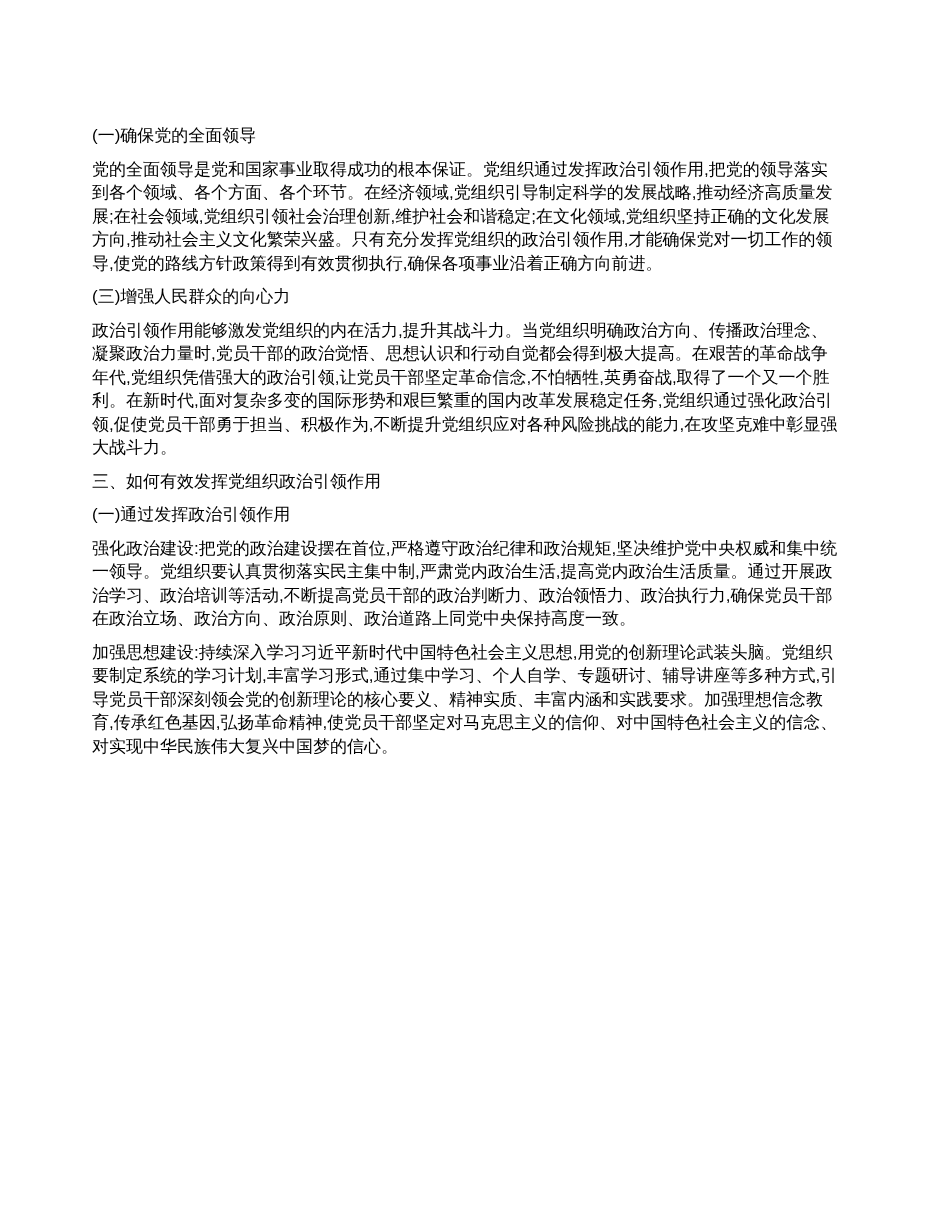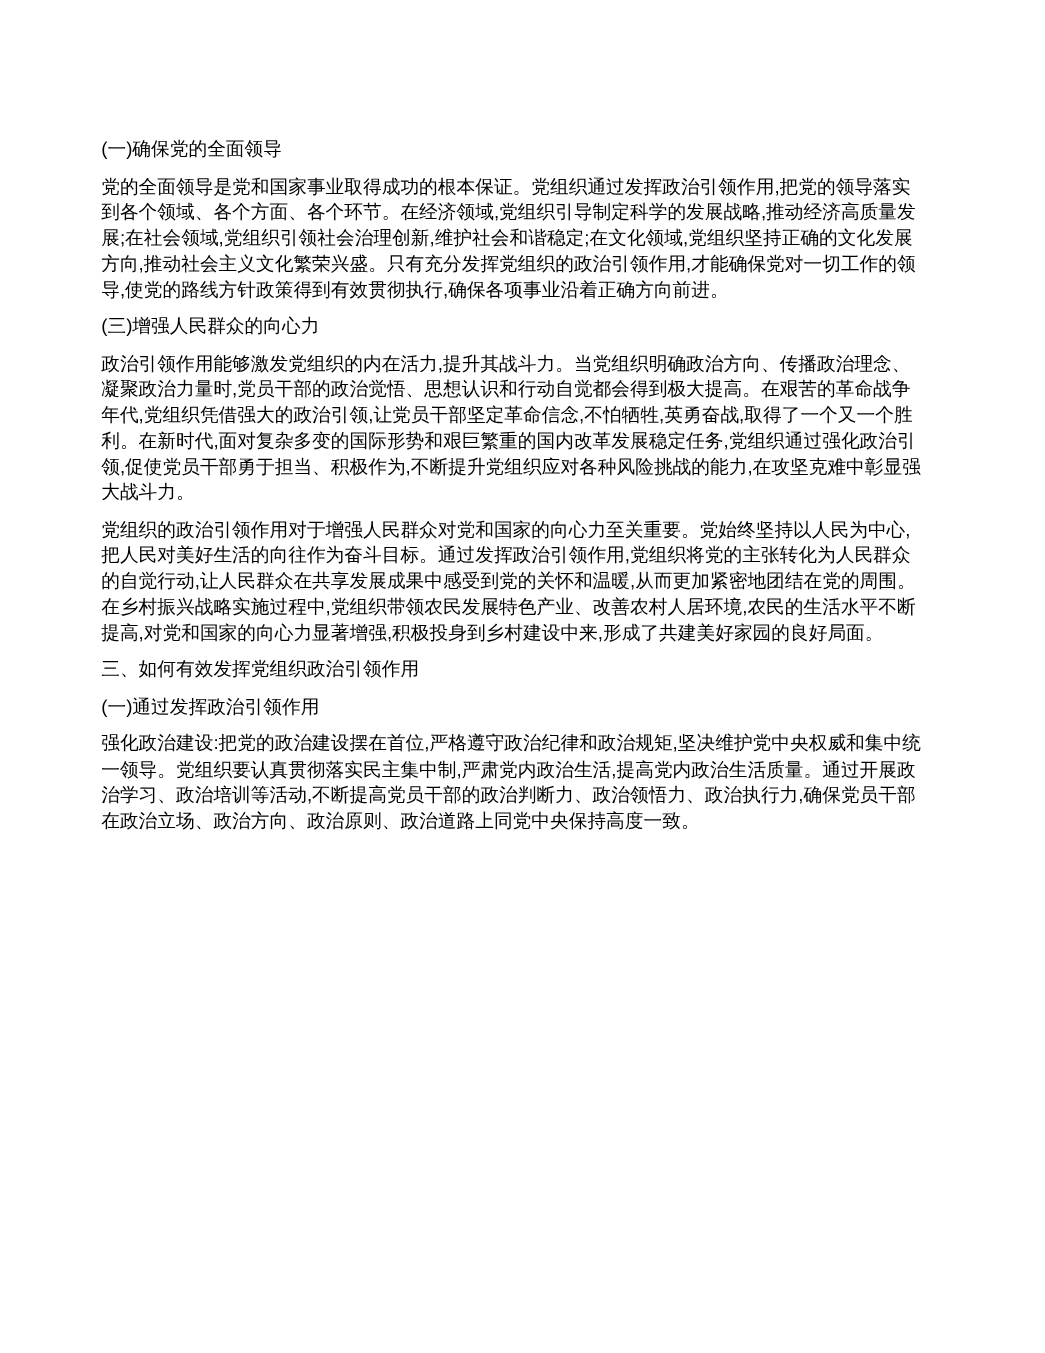--- a/index.html
+++ b/index.html
@@ -43,22 +43,22 @@
 
   <div class="doc-block doc-heading">(一)确保党的全面领导</div>
 
   <div class="doc-block doc-paragraph">党的全面领导是党和国家事业取得成功的根本保证。党组织通过发挥政治引领作用,把党的领导落实到各个领域、各个方面、各个环节。在经济领域,党组织引导制定科学的发展战略,推动经济高质量发展;在社会领域,党组织引领社会治理创新,维护社会和谐稳定;在文化领域,党组织坚持正确的文化发展方向,推动社会主义文化繁荣兴盛。只有充分发挥党组织的政治引领作用,才能确保党对一切工作的领导,使党的路线方针政策得到有效贯彻执行,确保各项事业沿着正确方向前进。</div>
 
 
   <div class="doc-block doc-heading">(三)增强人民群众的向心力</div>
 
   <div class="doc-block doc-paragraph">政治引领作用能够激发党组织的内在活力,提升其战斗力。当党组织明确政治方向、传播政治理念、凝聚政治力量时,党员干部的政治觉悟、思想认识和行动自觉都会得到极大提高。在艰苦的革命战争年代,党组织凭借强大的政治引领,让党员干部坚定革命信念,不怕牺牲,英勇奋战,取得了一个又一个胜利。在新时代,面对复杂多变的国际形势和艰巨繁重的国内改革发展稳定任务,党组织通过强化政治引领,促使党员干部勇于担当、积极作为,不断提升党组织应对各种风险挑战的能力,在攻坚克难中彰显强大战斗力。</div>
 
-  <div class="doc-block doc-paragraph">党组织的政治引领作用对于增强人民群众对党和国家的向心力至关重要。党始终坚持以人民为中心,把人民对美好生活的向往作为奋斗目标。通过发挥政治引领作用,党组织将党的主张转化为人民群众的自觉行动,让人民群众在共享发展成果中感受到党的关怀和温暖,从而更加紧密地团结在党的周围。在乡村振兴战略实施过程中,党组织带领农民发展特色产业、改善农村人居环境,农民的生活水平不断提高,对党和国家的向心力显著增强,积极投身到乡村建设中来,形成了共建美好家园的良好局面。</div>
 
   <div class="doc-block doc-heading">三、如何有效发挥党组织政治引领作用</div>
 
   <div class="doc-block doc-heading">(一)通过发挥政治引领作用</div>
 
   <div class="doc-block doc-paragraph">强化政治建设:把党的政治建设摆在首位,严格遵守政治纪律和政治规矩,坚决维护党中央权威和集中统一领导。党组织要认真贯彻落实民主集中制,严肃党内政治生活,提高党内政治生活质量。通过开展政治学习、政治培训等活动,不断提高党员干部的政治判断力、政治领悟力、政治执行力,确保党员干部在政治立场、政治方向、政治原则、政治道路上同党中央保持高度一致。</div>
 
+  <div class="doc-block doc-paragraph">加强思想建设:持续深入学习习近平新时代中国特色社会主义思想,用党的创新理论武装头脑。党组织要制定系统的学习计划,丰富学习形式,通过集中学习、个人自学、专题研讨、辅导讲座等多种方式,引导党员干部深刻领会党的创新理论的核心要义、精神实质、丰富内涵和实践要求。加强理想信念教育,传承红色基因,弘扬革命精神,使党员干部坚定对马克思主义的信仰、对中国特色社会主义的信念、对实现中华民族伟大复兴中国梦的信心。</div>
 
 </div>
 
 </body></html>

